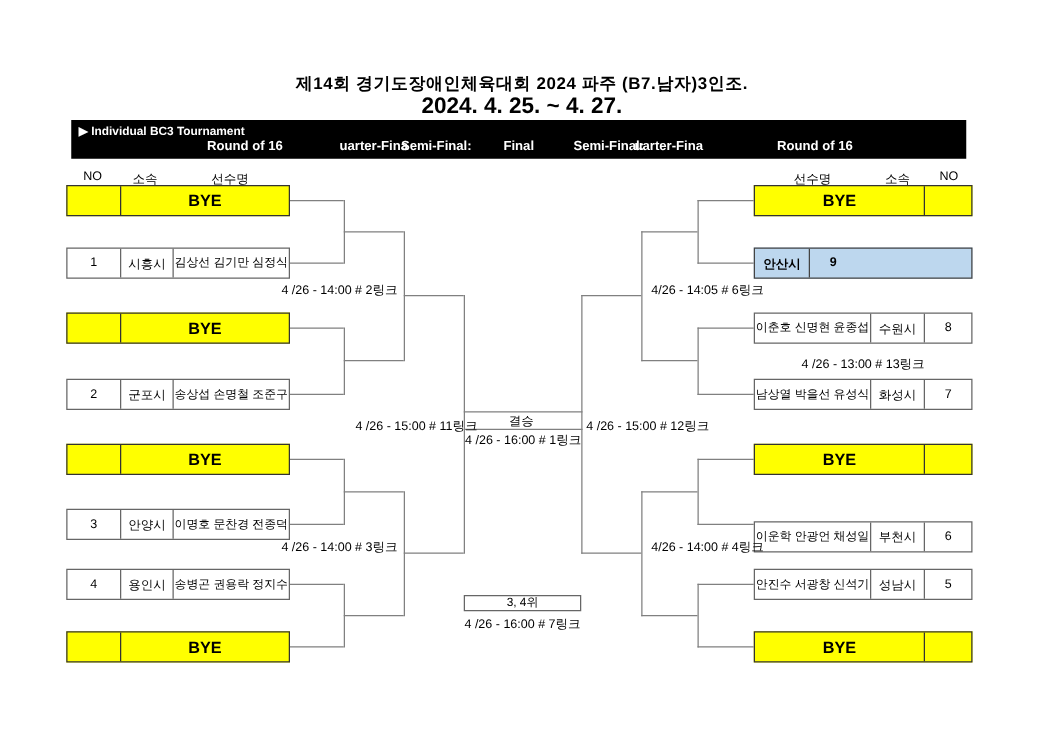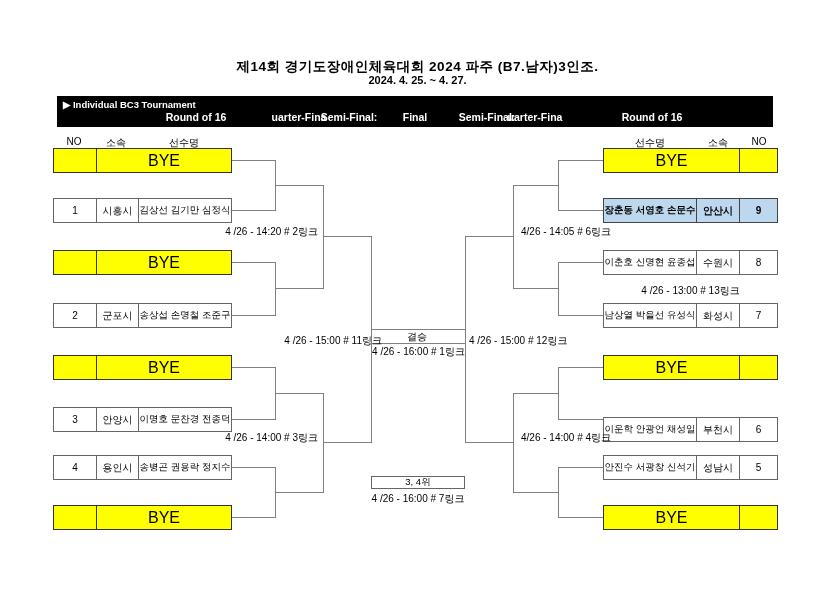--- a/index.html
+++ b/index.html
@@ -1,39 +1,39 @@
 <!DOCTYPE html>
 <html><head>
 <meta charset="utf-8">
 <style>
   html,body{margin:0;padding:0;background:#ffffff;}
   body{width:835px;height:590px;position:relative;font-family:"Liberation Sans",sans-serif;color:#000;}
   .abs{position:absolute;}
   .title1{top:58px;left:0;width:835px;text-align:center;font-size:13.5px;font-weight:bold;letter-spacing:0.5px;}
-  .title2{top:74px;left:0;width:835px;text-align:center;font-size:11px;font-weight:bold;}
+  .title2{top:74px;left:0;width:835px;text-align:center;font-size:18px;font-weight:bold;}
   .bar{left:57px;top:96px;width:716px;height:31px;background:#000;}
   .tname{left:63px;top:99px;font-size:9.5px;color:#fff;font-weight:bold;}
   .roundlabel{top:111px;font-size:10.5px;font-weight:bold;color:#fff;transform:translateX(-50%);white-space:nowrap;}
   .colhead{top:136px;font-size:10px;transform:translateX(-50%);white-space:nowrap;}
   .line{position:absolute;background:#808080;}
   .hline{height:1px;}
   .vline{width:1px;}
   .slot{position:absolute;height:25px;display:flex;box-sizing:border-box;border:1px solid #666;background:#fff;}
   .slot.l{left:53px;width:179px;}
   .slot.r{left:603px;width:175px;}
   .cell{box-sizing:border-box;display:flex;align-items:center;justify-content:center;font-size:10px;white-space:nowrap;overflow:hidden;}
   .cell + .cell{border-left:1px solid #666;}
   .cell.no{width:42px;flex:0 0 auto;}
   .cell.rno{width:38px;flex:0 0 auto;}
   .cell.team{width:42px;flex:0 0 auto;}
   .cell.rteam{width:43px;flex:0 0 auto;}
   .cell.players{flex:1 1 auto;font-size:9.5px;}
   .slot.bye{background:#FFFF00;border-color:#333;}
   .slot.bye .cell + .cell{border-left:1px solid #333;}
-  .slot.bye .byelabel{flex:1 1 auto;font-weight:normal;font-size:16px;text-align:center;}
+  .slot.bye .byelabel{flex:1 1 auto;font-weight:bold;font-size:13px;text-align:center;}
   .slot.hl{background:#BDD7EE;border-color:#444;font-weight:bold;}
   .slot.hl .cell + .cell{border-left:1px solid #444;}
   .mlabel{position:absolute;font-size:10px;white-space:nowrap;}
   .tr{text-align:right;}
   .tc{text-align:center;}
   .p34box{position:absolute;left:371px;top:476px;width:94px;height:13px;border:1px solid #666;box-sizing:border-box;
           display:flex;align-items:center;justify-content:center;font-size:9.5px;background:#fff;}
 </style>
 </head>
 <body>
@@ -93,21 +93,20 @@
 <div class="slot l bye" style="top:505px">
   <div class="cell no"></div>
   <div class="cell byelabel">BYE</div>
 </div>
 
 <div class="slot r bye" style="top:148px">
   <div class="cell byelabel">BYE</div>
   <div class="cell rno"></div>
 </div>
 <div class="slot r hl" style="top:198px">
-  <div class="cell players">장춘동 서영호 손문수</div>
   <div class="cell rteam">안산시</div>
   <div class="cell rno">9</div>
 </div>
 <div class="slot r" style="top:250px">
   <div class="cell players">이춘호 신명현 윤종섭</div>
   <div class="cell rteam">수원시</div>
   <div class="cell rno">8</div>
 </div>
 <div class="slot r" style="top:303px">
   <div class="cell players">남상열 박을선 유성식</div>
@@ -173,21 +172,21 @@
 <i class="line hline" style="left:513px;top:492px;width:45px"></i>
 <i class="line vline" style="left:513px;top:185px;height:104px"></i>
 <i class="line vline" style="left:513px;top:393px;height:100px"></i>
 <i class="line hline" style="left:465px;top:236px;width:48px"></i>
 <i class="line hline" style="left:465px;top:442px;width:48px"></i>
 <i class="line vline" style="left:465px;top:236px;height:207px"></i>
 
 <i class="line hline" style="left:371px;top:329px;width:95px"></i>
 <i class="line hline" style="left:371px;top:343px;width:95px"></i>
 
-<div class="mlabel tr" style="left:200px;top:225px;width:118px">4 /26 - 14:20 # 2링크</div>
+<div class="mlabel tr" style="left:200px;top:225px;width:118px">4 /26 - 14:00 # 2링크</div>
 <div class="mlabel" style="left:521px;top:225px">4/26 - 14:05 # 6링크</div>
 <div class="mlabel tc" style="left:628px;top:284px;width:125px">4 /26 - 13:00 # 13링크</div>
 <div class="mlabel tr" style="left:264px;top:334px;width:118px">4 /26 - 15:00 # 11링크</div>
 <div class="mlabel" style="left:469px;top:334px">4 /26 - 15:00 # 12링크</div>
 <div class="mlabel tc" style="left:371px;top:330px;width:92px">결승</div>
 <div class="mlabel tc" style="left:371px;top:345px;width:95px">4 /26 - 16:00 # 1링크</div>
 <div class="mlabel tr" style="left:200px;top:431px;width:118px">4 /26 - 14:00 # 3링크</div>
 <div class="mlabel" style="left:521px;top:431px">4/26 - 14:00 # 4링크</div>
 
 <div class="p34box">

